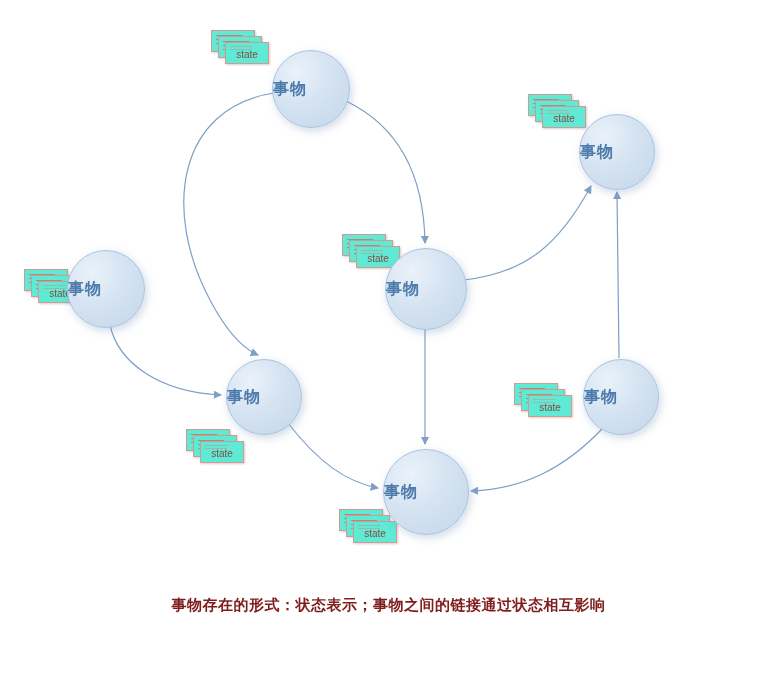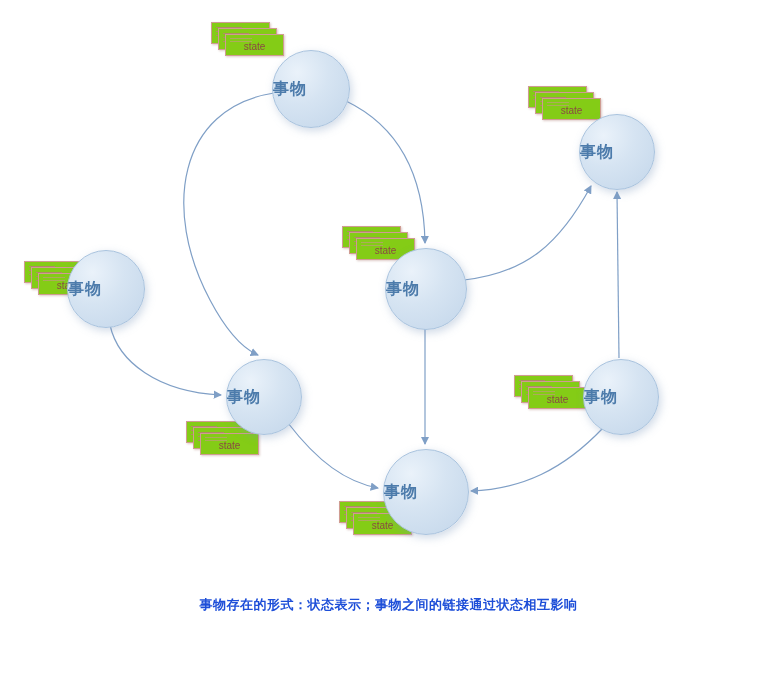--- a/index.html
+++ b/index.html
@@ -12,44 +12,45 @@
     border-radius:50%;
     background: radial-gradient(circle at 32% 28%, #eaf2fa 0%, #d6e4f2 42%, #c3d6ea 100%);
     border:1px solid #a9c3de;
     box-shadow: 2px 3px 8px rgba(120,150,185,0.35);
     display:flex; align-items:center; justify-content:flex-start;
     color:#4c7bab; font-weight:bold; font-size:16px; letter-spacing:1px;
   }
 
   .stack { position:absolute; z-index:2; width:58px; height:36px; }
   .card {
-    position:absolute; width:59px; height:22px;
-    background:#84cc16; border:1px solid #cf9c92;
+    position:absolute; width:44px; height:22px;
+    background:#5eead4; border:1px solid #cf9c92;
     box-shadow:1px 1px 2px rgba(160,110,100,0.35);
     box-sizing:border-box;
+    margin-top:8px;
   }
   .card.c0 { left:0;  top:0;  }
   .card.c1 { left:7px;  top:6px;  }
   .card.c2 { left:14px; top:12px; }
   .card.back::before {
     content:""; position:absolute; left:4px; top:4px; width:26px; height:9px;
     background: repeating-linear-gradient(to bottom, #b97f75 0 1px, transparent 1px 4px);
     opacity:0.85;
   }
   .card.front { text-align:center; font-size:10px; line-height:20px; color:#8a4a42; }
   .card.front::before {
     content:""; position:absolute; left:4px; top:3px; width:22px; height:4px;
     background: repeating-linear-gradient(to bottom, #c9948a 0 1px, transparent 1px 3px);
     opacity:0.6;
   }
   .card.front span { position:relative; top:2px; }
 
   .caption {
     position:absolute; z-index:3; left:0; right:0; top:596px;
-    text-align:center; font-size:13px; font-weight:600; color:#1d4ed8;
+    text-align:center; font-size:15px; font-weight:600; color:#7f1d1d;
     letter-spacing:0.5px;
   }
 </style>
 </head>
 <body>
 
 <div class="canvas">
 
   <svg class="edges" width="777" height="679" viewBox="0 0 777 679">
     <defs>

